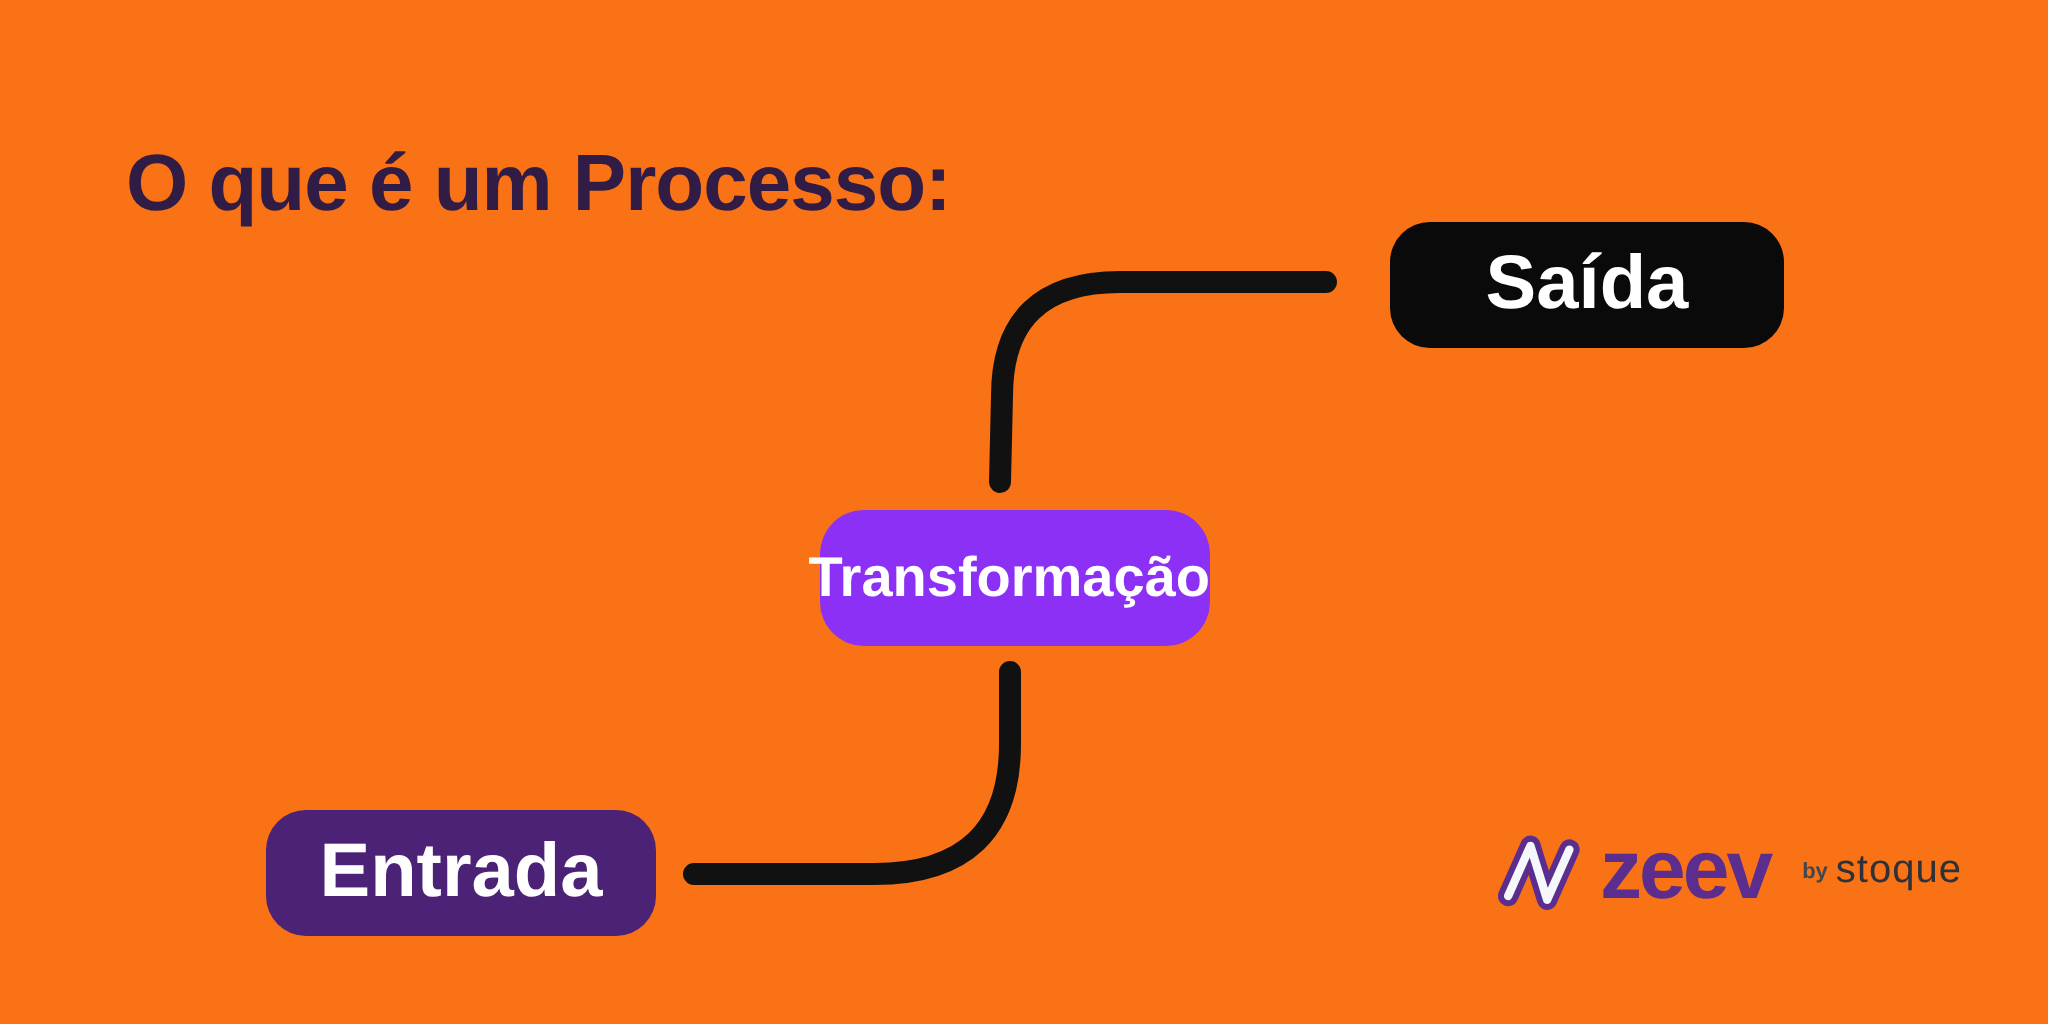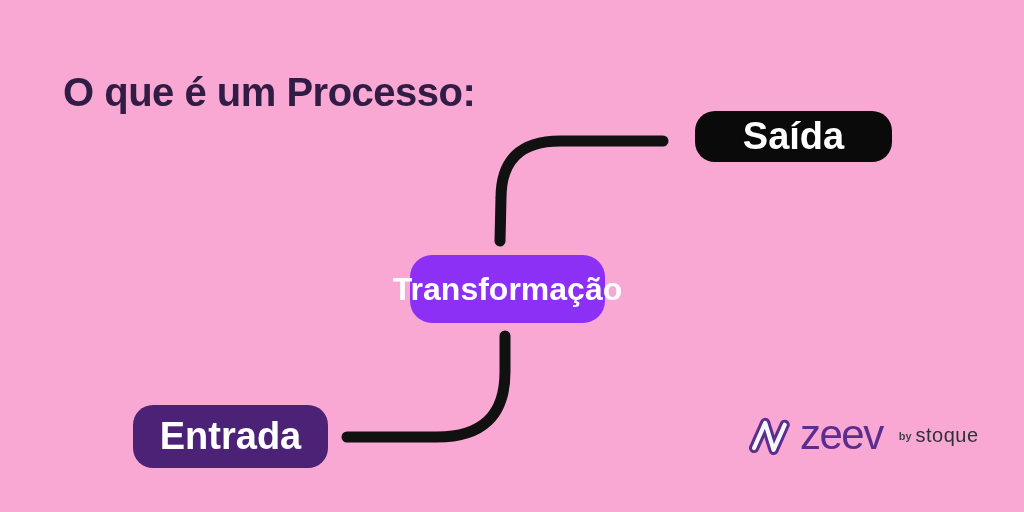--- a/index.html
+++ b/index.html
@@ -6,21 +6,21 @@
   html, body { width: 1024px; height: 512px; }
   body {
     font-family: "Liberation Sans", "DejaVu Sans", sans-serif;
     background: #f5f8fa;
     overflow: hidden;
   }
   .canvas {
     position: relative;
     width: 1024px;
     height: 512px;
-    background: #f9a8d4;
+    background: #f97316;
   }
   .page-title {
     position: absolute;
     left: 63px;
     top: 70px;
     font-size: 40px;
     font-weight: 700;
     letter-spacing: -0.5px;
     color: #301c44;
     white-space: nowrap;
@@ -35,51 +35,52 @@
     position: absolute;
     display: flex;
     align-items: center;
     justify-content: center;
     color: #ffffff;
     font-weight: 700;
     white-space: nowrap;
   }
   .node-saida {
     left: 695px; top: 111px;
-    width: 197px; height: 51px;
+    width: 197px; height: 63px;
     background: #0a0a0a;
     border-radius: 20px;
     font-size: 38px;
   }
   .node-transformacao {
     left: 410px; top: 255px;
     width: 195px; height: 68px;
     background: #8c30f6;
     border-radius: 22px;
-    font-size: 32px;
+    font-size: 28px;
+    justify-content: flex-end;
   }
   .node-entrada {
     left: 133px; top: 405px;
     width: 195px; height: 63px;
     background: #4c2277;
     border-radius: 20px;
     font-size: 38px;
     align-items: center;
   }
   .logo {
     position: absolute;
     left: 742px; top: 408px;
     display: flex;
     align-items: center;
   }
   .logo-icon { width: 52px; height: 54px; }
   .logo-brand {
     margin-left: 6px;
     font-size: 42px;
-    font-weight: 400;
+    font-weight: 700;
     letter-spacing: -1.5px;
     color: #5b2d8e;
     line-height: 1;
   }
   .logo-by {
     margin-left: 16px;
     margin-top: 2px;
     font-size: 11px;
     font-weight: 600;
     color: #43464c;

